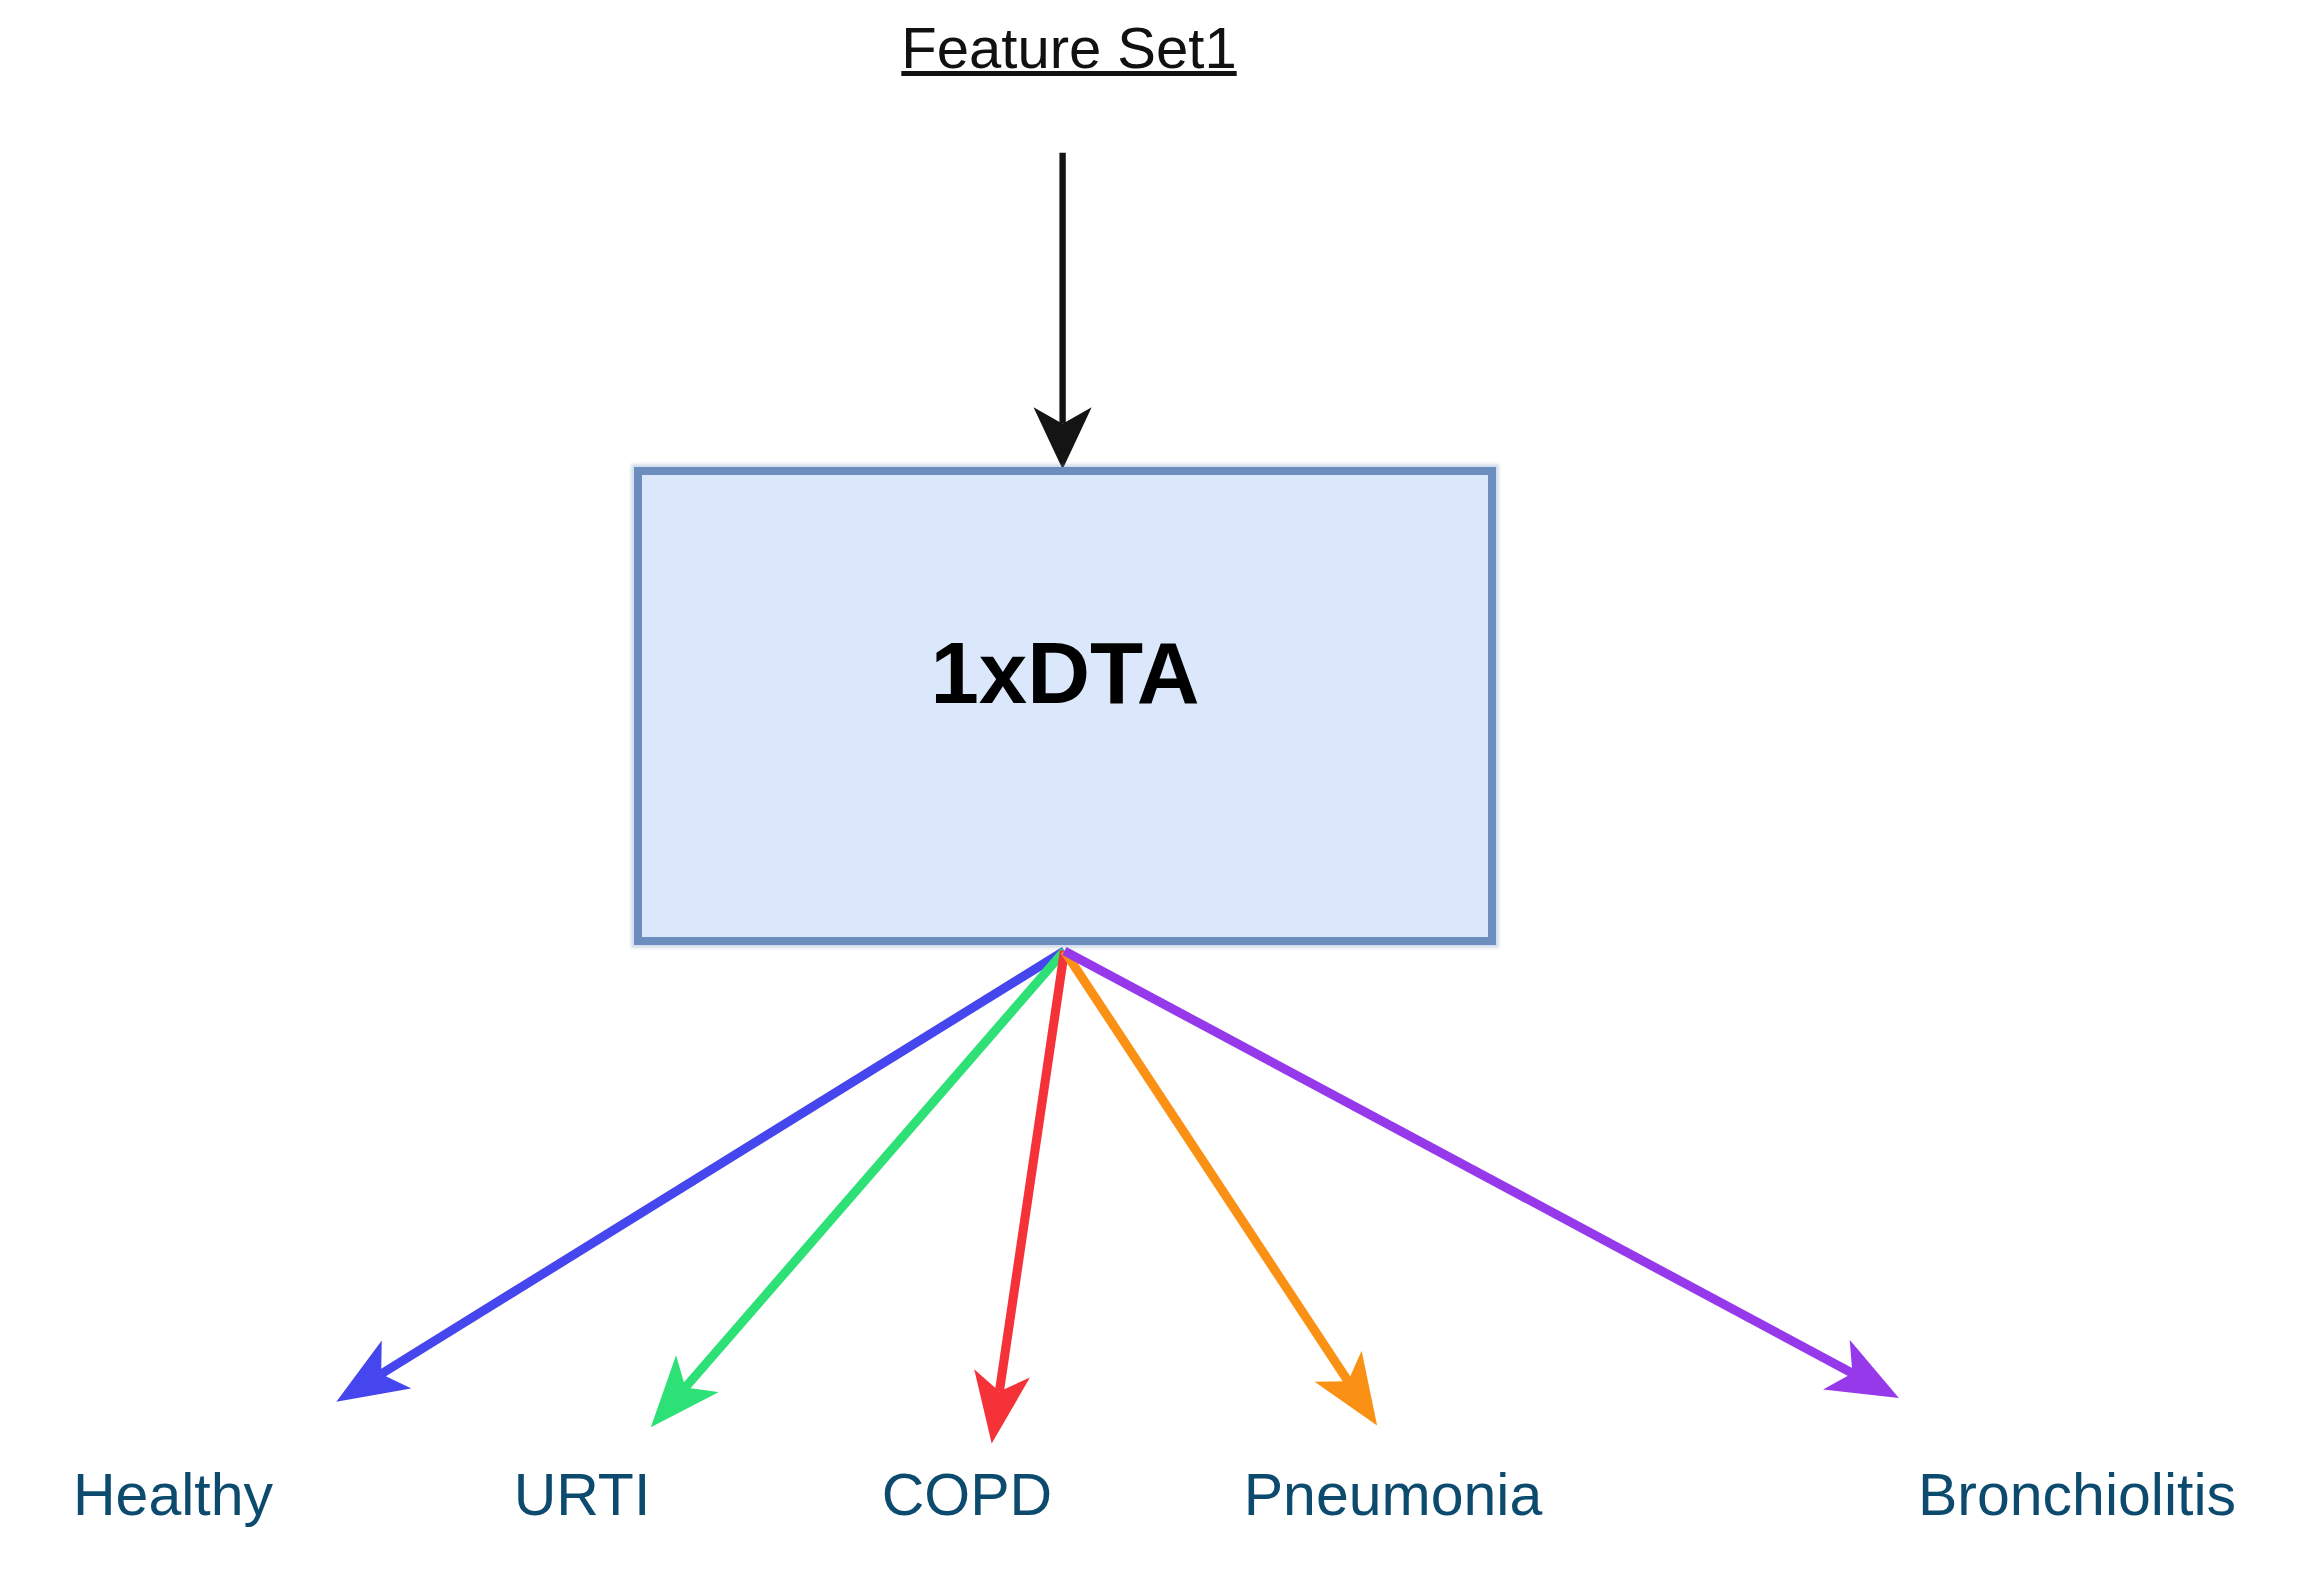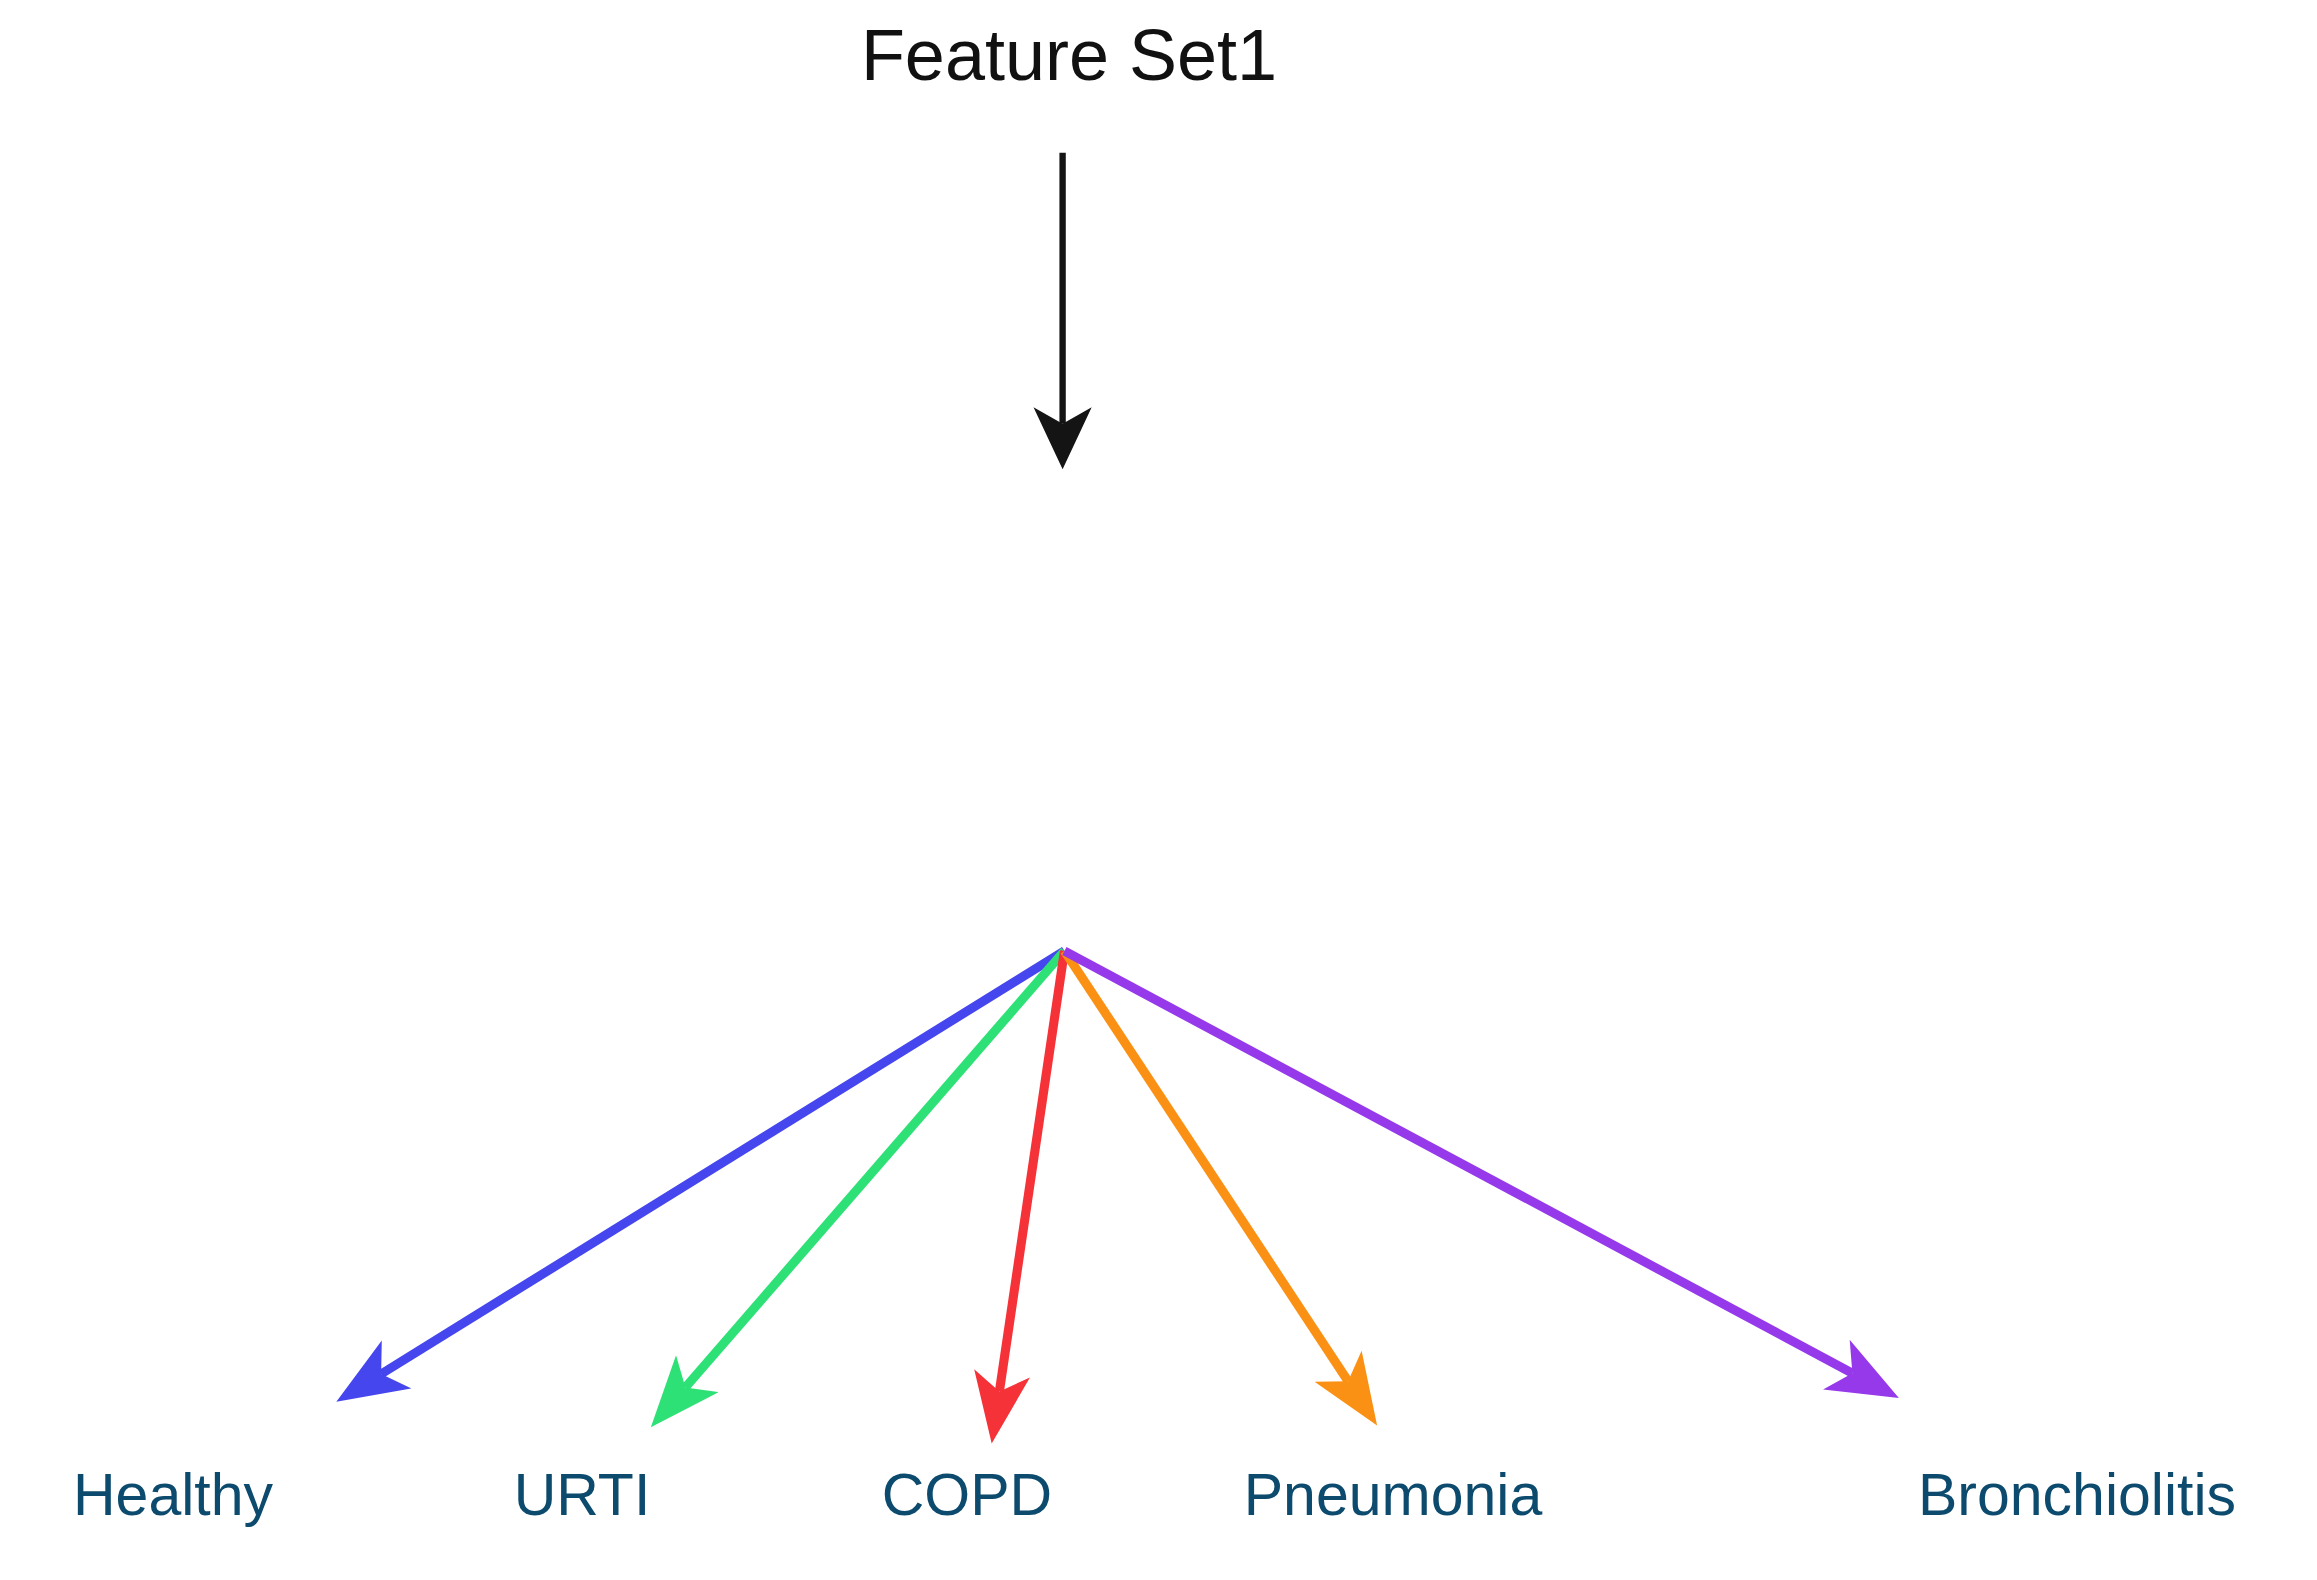--- a/index.html
+++ b/index.html
@@ -9,24 +9,25 @@
     height: 1580px;
     background: #ffffff;
     overflow: hidden;
     font-family: "Liberation Sans", sans-serif;
   }
   .title {
     position: absolute;
     top: 19px;
     left: 1069px;
     transform: translateX(-50%);
-    font-size: 72px;
+    font-size: 58px;
     line-height: 1;
     color: #111111;
     white-space: nowrap;
+    text-decoration: underline;
   }
   .arrows-layer {
     position: absolute;
     left: 0; top: 0;
     width: 2317px;
     height: 1580px;
   }
   .node {
     position: absolute;
     left: 634px;
@@ -88,20 +89,23 @@
         </marker>
       </defs>
   <line x1="1169" y1="168" x2="1169" y2="466" stroke="#141414" stroke-width="7" marker-end="url(#head-input)"></line>
       <line x1="1171" y1="1046" x2="419.3114421445241" y2="1511.465074527236" stroke="#4646ef" stroke-width="10" marker-end="url(#head-0)"></line>
       <line x1="1171" y1="1046" x2="754.0273183278681" y2="1526.2059015301036" stroke="#2ee176" stroke-width="10" marker-end="url(#head-1)"></line>
       <line x1="1171" y1="1046" x2="1099.4691276441397" y2="1530.6216602109535" stroke="#f53238" stroke-width="10" marker-end="url(#head-2)"></line>
       <line x1="1171" y1="1046" x2="1483.0847650487299" y2="1519.5704864983632" stroke="#fa9114" stroke-width="10" marker-end="url(#head-3)"></line>
       <line x1="1171" y1="1046" x2="2037.8791297248156" y2="1510.6018865191822" stroke="#9639ea" stroke-width="10" marker-end="url(#head-4)"></line>
     </svg>
 
+  <div class="node" style="background: rgb(219, 232, 251); border-color: rgb(108, 142, 191);">
+    <span class="node-label">1xDTA</span>
+  </div>
 
   <span class="class-label" style="left: 173px;">Healthy</span>
   <span class="class-label" style="left: 967px;">COPD</span>
   <span class="class-label" style="left: 582px;">URTI</span>
   <span class="class-label" style="left: 1393px;">Pneumonia</span>
   <span class="class-label" style="left: 2077px;">Bronchiolitis</span>
 
 </div>
 
 

